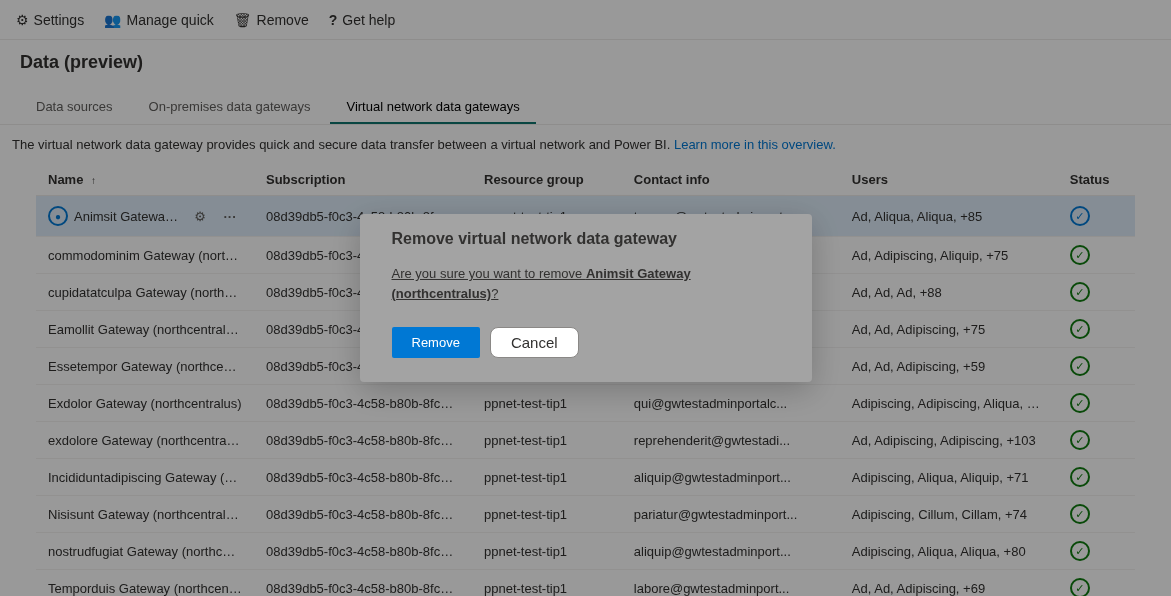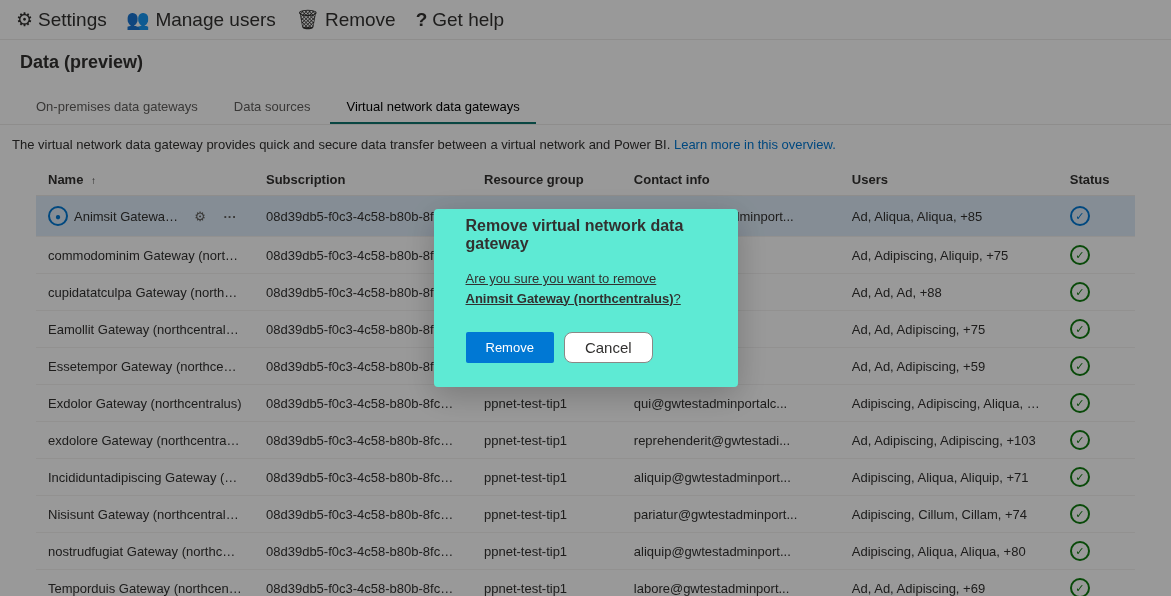--- a/index.html
+++ b/index.html
@@ -5,21 +5,21 @@
     * { box-sizing: border-box; margin: 0; padding: 0; }
     body { font-family: 'Segoe UI', Arial, sans-serif; font-size: 13px; color: #323130; background: #fff; }
 
     
     .top-nav {
       display: flex; align-items: center; justify-content: space-between;
       height: 40px; background: #fff; border-bottom: 1px solid #edebe9;
       padding: 0 16px;
     }
     .top-nav-left { display: flex; align-items: center; gap: 20px; }
-    .nav-item { display: flex; align-items: center; gap: 5px; color: #323130; cursor: pointer; font-size: 19px; }
+    .nav-item { display: flex; align-items: center; gap: 5px; color: #323130; cursor: pointer; font-size: 14px; }
     .top-nav-right { display: flex; align-items: center; gap: 16px; }
     .search-box { display: flex; align-items: center; gap: 6px; border: 1px solid #8a8886; padding: 4px 8px; border-radius: 2px; color: #605e5c; }
 
     
     .page-header { padding: 12px 20px 0 20px; }
     .page-title { font-size: 18px; font-weight: 600; color: #323130; margin-bottom: 18px; }
 
     
     .tabs { display: flex; border-bottom: 1px solid #edebe9; padding: 0 20px; }
     .tab { padding: 8px 16px; cursor: pointer; color: #605e5c; font-size: 13px; border-bottom: 2px solid transparent; margin-right: 4px; }
@@ -48,22 +48,22 @@
 
     
     .overlay {
       position: fixed; top: 0; left: 0; width: 100%; height: 100%;
       background: rgba(0,0,0,0.4); display: flex; align-items: center; justify-content: center;
       z-index: 100;
     }
 
     
     .modal {
-      background: #5eead4; border-radius: 4px; padding: 8px 32px 24px 32px;
-      width: 304px; box-shadow: 0 8px 32px rgba(0,0,0,0.22);
+      background: #a3a3a3; border-radius: 4px; padding: 16px 32px 24px 32px;
+      width: 452px; box-shadow: 0 8px 32px rgba(0,0,0,0.22);
     }
     .modal-title { font-size: 16px; font-weight: 600; color: #323130; margin-bottom: 16px; }
     .modal-body { font-size: 13px; color: #323130; margin-bottom: 24px; line-height: 1.5; text-decoration: underline; }
     .modal-body .gateway-name { font-weight: 600; }
     .modal-actions { display: flex; gap: 10px; justify-content: flex-start; }
     .btn-remove {
       background: #0078d4; color: #fff; border: none; padding: 6px 20px;
       font-size: 13px; border-radius: 2px; cursor: pointer; font-family: inherit;
     }
     .btn-cancel {
@@ -84,40 +84,40 @@
 <body>
 
 <nav class="top-nav">
   <div class="top-nav-left">
     <div class="nav-item">
       <span class="icon-gear"></span>
       <span>Settings</span>
     </div>
     <div class="nav-item">
       <span class="icon-users"></span>
-      <span>Manage users</span>
+      <span>Manage quick</span>
     </div>
     <div class="nav-item">
       <span class="icon-remove"></span>
       <span>Remove</span>
     </div>
     <div class="nav-item">
       <span class="icon-help"></span>
       <span>Get help</span>
     </div>
   </div>
 </nav>
 
 <div class="page-header">
   <div class="page-title">Data (preview)</div>
 </div>
 
 <div class="tabs">
+  <div class="tab">Data sources</div>
   <div class="tab">On-premises data gateways</div>
-  <div class="tab">Data sources</div>
   <div class="tab active">Virtual network data gateways</div>
 </div>
 
 <div class="description">
   <span>The virtual network data gateway provides quick and secure data transfer between a virtual network and Power BI.</span>
   <a href="#">Learn more in this overview.</a>
 </div>
 
 <div class="table-container">
   <table>

